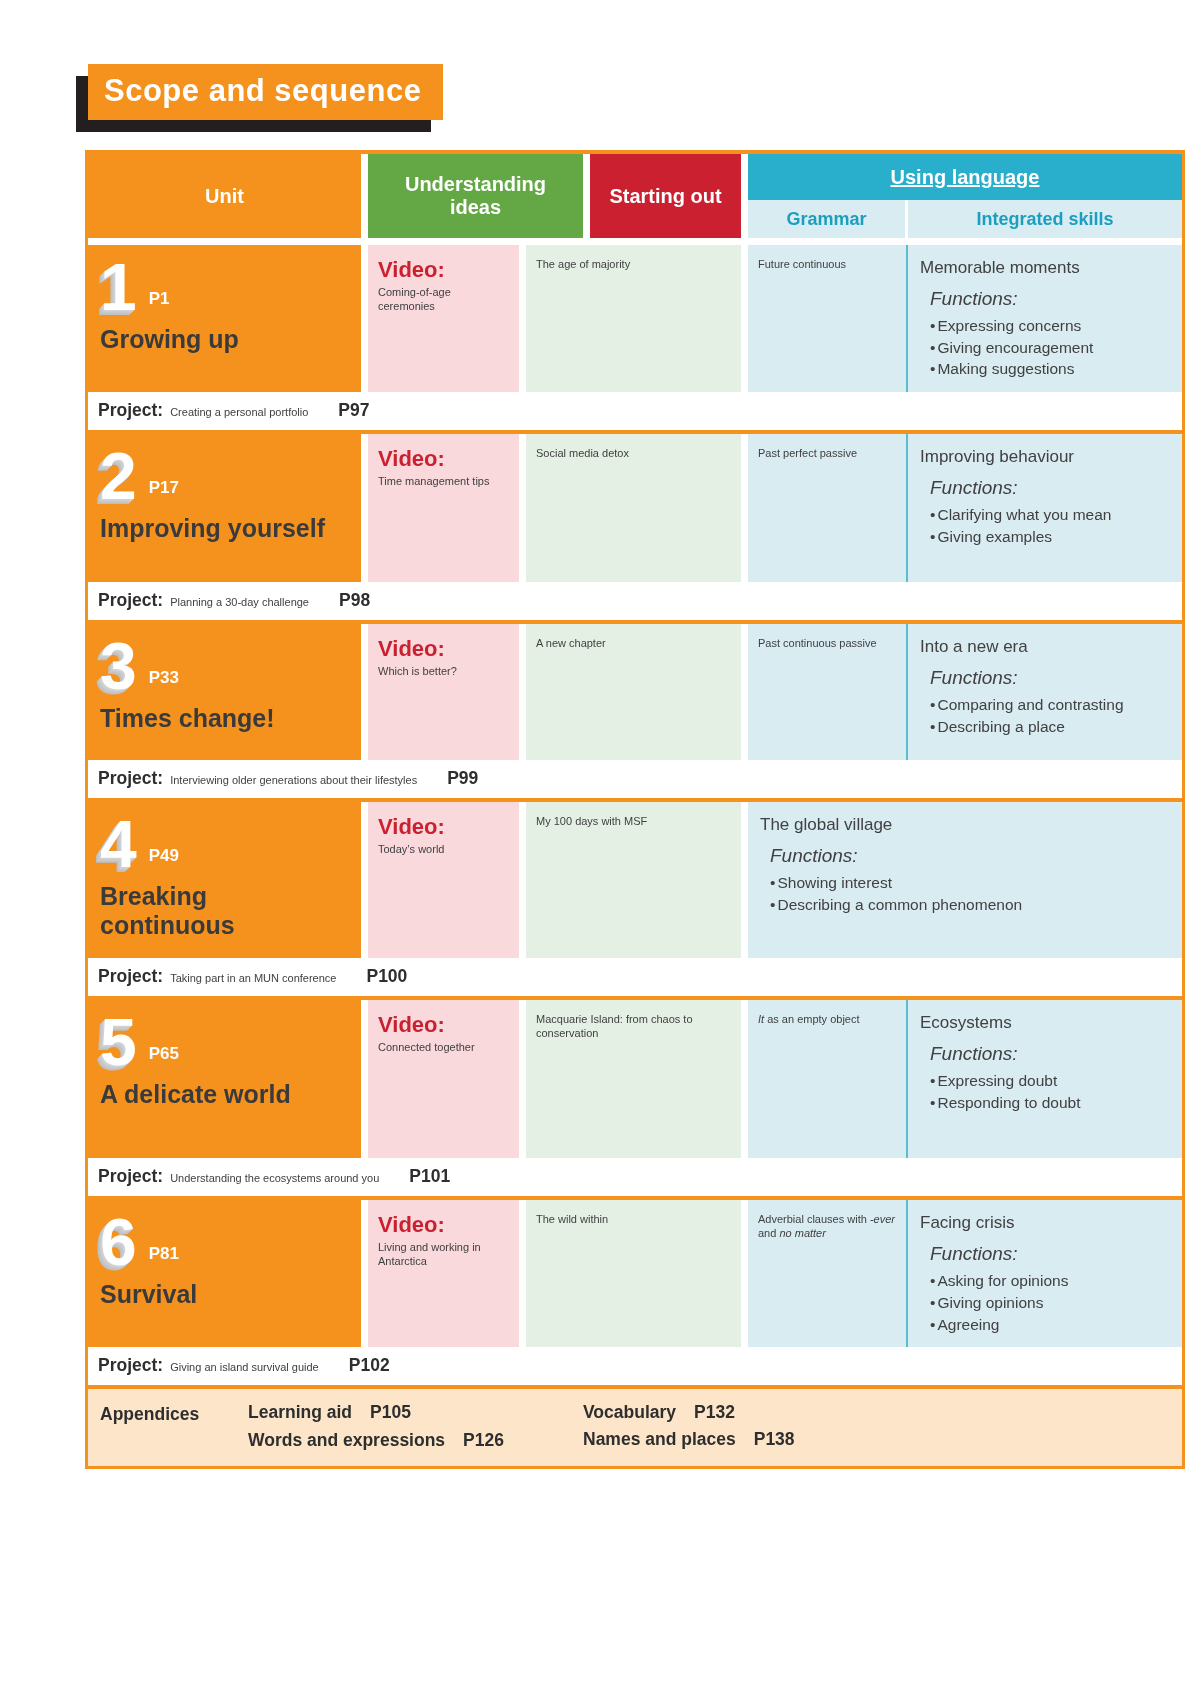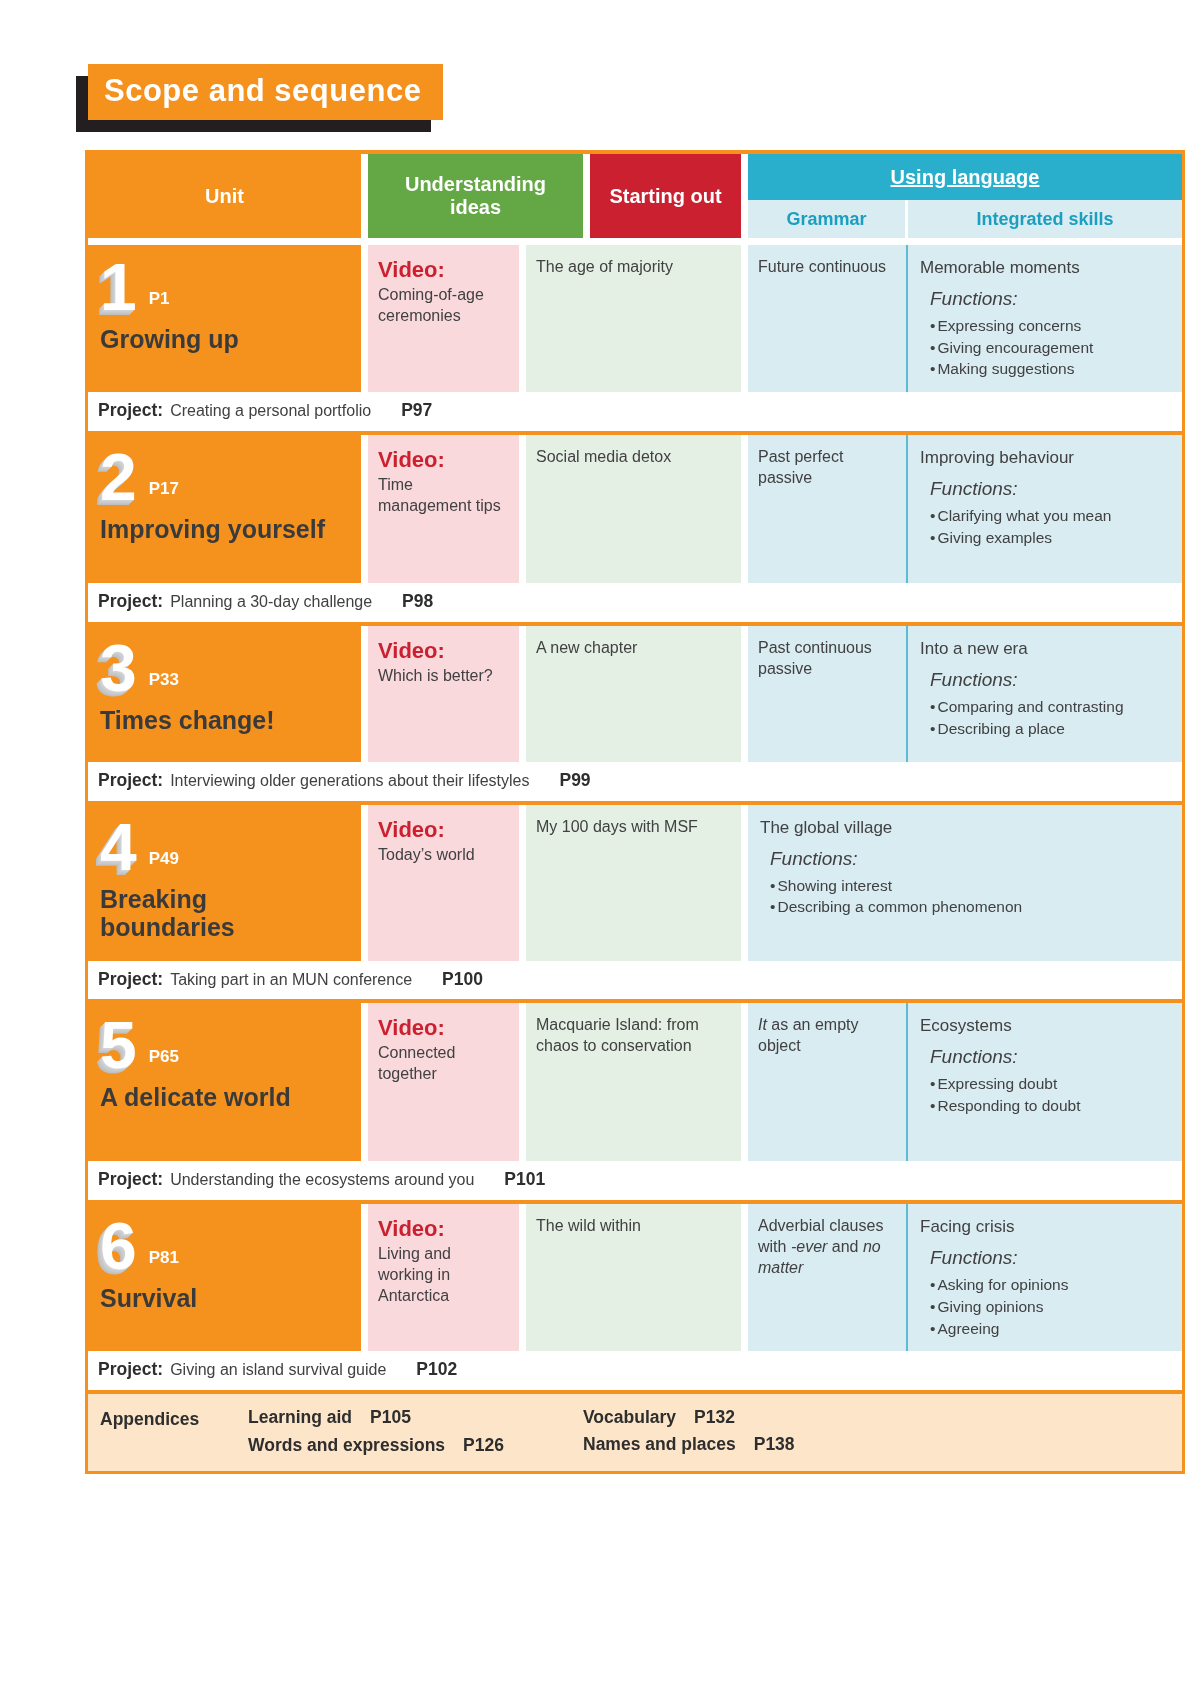--- a/index.html
+++ b/index.html
@@ -53,21 +53,21 @@
   .c-skill{flex:1;background:var(--lightcyan);padding:12px 10px 12px 12px;}
   .num-line{display:flex;align-items:flex-end;gap:12px;}
   .unit-num{
     color:#fff;font-weight:bold;font-size:66px;line-height:.85;
     text-shadow:-1px 1px 0 #d2d3d5,-2px 2px 0 #cdced0,-3px 3px 0 #c8c9cb,
                 -4px 4px 0 #c3c4c6,-5px 5px 0 #bebfc1;
   }
   .unit-page{color:#fff;font-weight:bold;font-size:17px;padding-bottom:6px;}
   .unit-title{margin-top:10px;font-weight:bold;font-size:25px;color:#3a3a3a;line-height:1.15;}
   .video-label{color:var(--red);font-weight:bold;font-size:22px;margin-bottom:2px;}
-  .cell-text{font-size:16px;line-height:1.3;color:var(--ink);}
+  .cell-text{font-size:11px;line-height:1.3;color:var(--ink);}
   .skill-title{font-size:17px;line-height:1.3;}
   .func-label{font-style:italic;font-size:19px;margin:9px 0 5px 10px;}
   .bullet{font-size:15.5px;line-height:1.4;margin-left:10px;padding-left:11px;text-indent:-11px;}
   .dot{margin-right:2px;}
   .it{font-style:italic;}
   
   .project-row{background:#fff;padding:8px 12px 9px 10px;font-size:17.5px;}
   .project-label{font-weight:bold;color:#2e2e2e;margin-right:7px;}
   .project-page{font-weight:bold;color:#2e2e2e;margin-left:30px;}
   
@@ -202,21 +202,21 @@
     </div>
   </div>
 
   <div class="unit-block">
     <div class="unit-row">
       <div class="c-unit">
         <div class="num-line">
           <span class="unit-num">4</span>
           <span class="unit-page">P49</span>
         </div>
-        <div class="unit-title">Breaking boundaries</div>
+        <div class="unit-title">Breaking continuous</div>
       </div>
       <div class="c-video">
         <div class="video-label">Video:</div>
         <div class="cell-text">Today’s world</div>
       </div>
       <div class="c-under">
         <div class="cell-text">My 100 days with MSF</div>
       </div>
       <div class="c-skill">
         <div class="skill-title">The global village</div>

